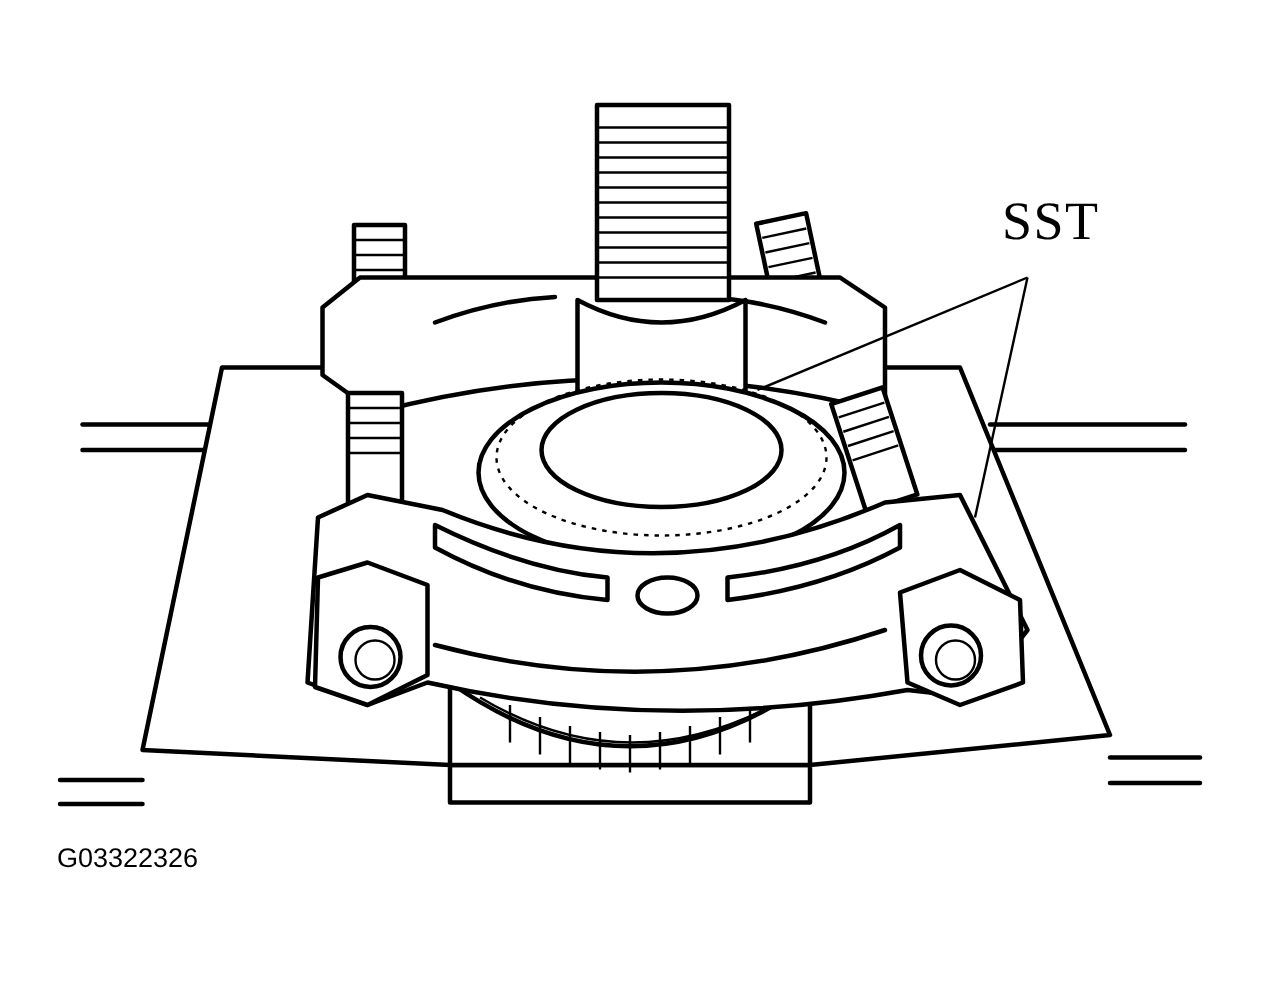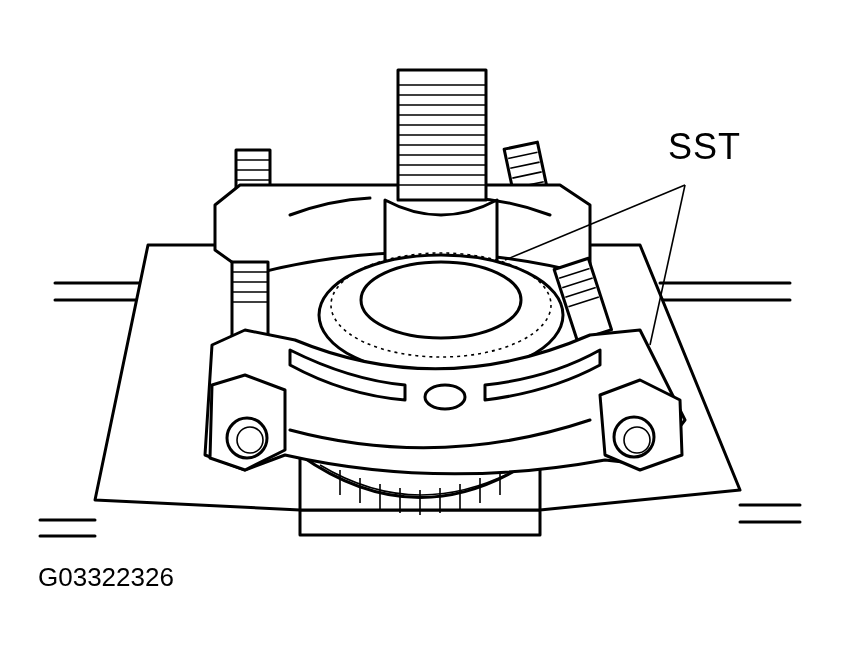--- a/index.html
+++ b/index.html
@@ -1,19 +1,19 @@
 <!DOCTYPE html>
 <html><head>
 <meta charset="utf-8">
 <style>
   html, body { margin: 0; padding: 0; background: #ffffff; }
   body { width: 846px; height: 659px; position: relative; overflow: hidden; font-family: "Liberation Sans", sans-serif; }
   #drawing { position: absolute; left: 0; top: 0; width: 846px; height: 659px; }
-  .lbl-sst { position: absolute; left: 668px; top: 126px; font-size: 36px; color: #000; letter-spacing: 1px; }
-  .lbl-fig { position: absolute; left: 38px; top: 562px; font-size: 26px; color: #000; }
+  .lbl-sst { position: absolute; left: 668px; top: 126px; font-size: 36px; color: #000; letter-spacing: 1px; font-family: Liberation Serif, serif; }
+  .lbl-fig { position: absolute; left: 38px; top: 562px; font-size: 18px; color: #000; }
   svg .s { fill: none; stroke: #000; stroke-width: 3; stroke-linejoin: round; stroke-linecap: round; }
   svg .t { fill: none; stroke: #000; stroke-width: 1.6; }
   svg .w { fill: #fff; stroke: #000; stroke-width: 3; stroke-linejoin: round; }
 </style>
 </head>
 <body>
 
 <div id="drawing">
 <svg width="846" height="659" viewBox="0 0 846 659">
 

